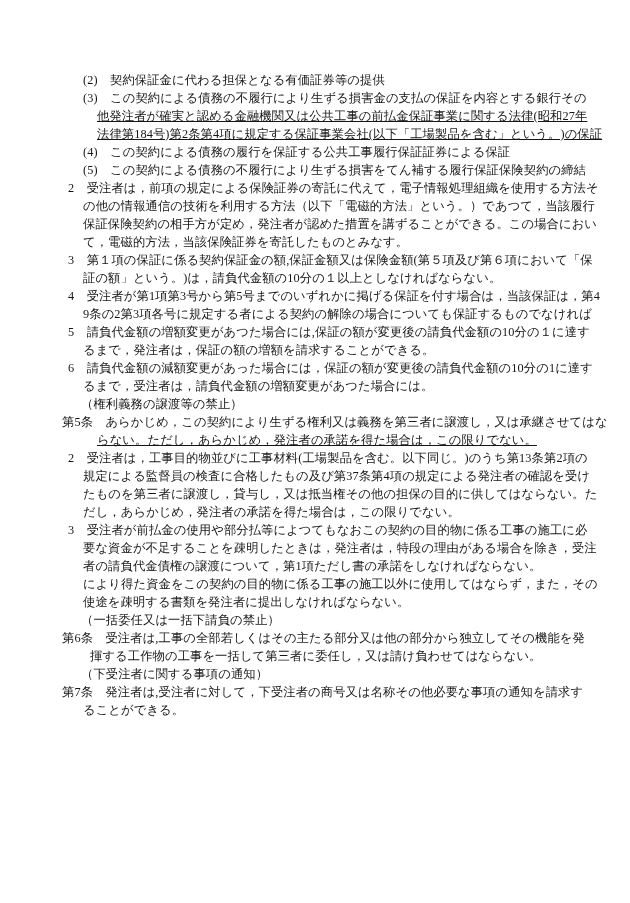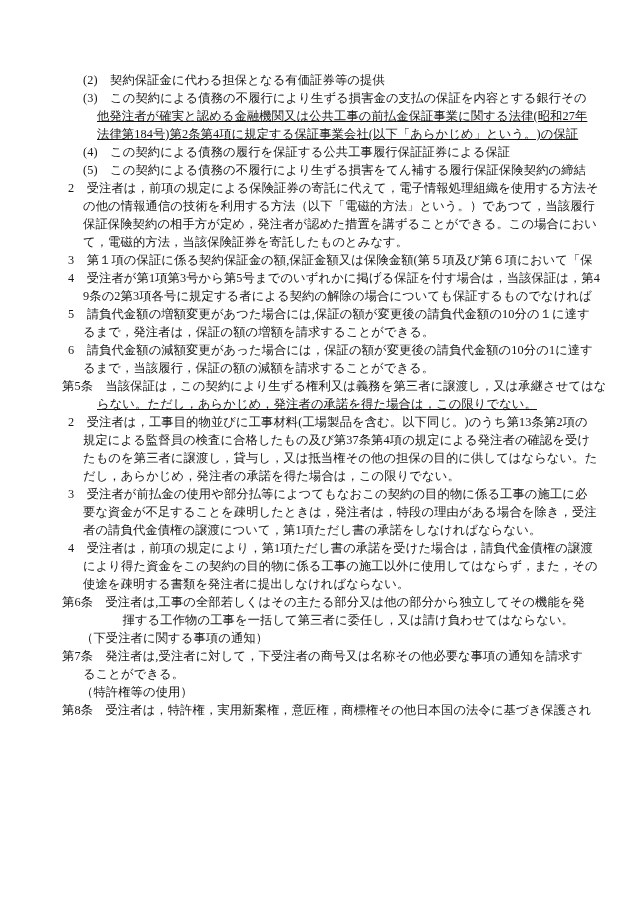--- a/index.html
+++ b/index.html
@@ -27,57 +27,59 @@
   .line {
     height: 18px;
     line-height: 18px;
     white-space: pre;
   }
   .indent-article   { padding-left: 0; }
   .indent-para      { padding-left: 6px; }
   .indent-cont      { padding-left: 21px; }
   .indent-item      { padding-left: 21px; }
   .indent-heading   { padding-left: 19px; }
-  .indent-cont2     { padding-left: 28px; text-align: right; }
+  .indent-cont2     { padding-left: 28px; }
   .indent-item-cont { padding-left: 35px; text-decoration: underline; }
 </style>
 </head>
 <body>
 
 <div class="page">
   <div class="text-block">
       <div class="line indent-item">(2)　契約保証金に代わる担保となる有価証券等の提供</div>
       <div class="line indent-item">(3)　この契約による債務の不履行により生ずる損害金の支払の保証を内容とする銀行その</div>
       <div class="line indent-item-cont">他発注者が確実と認める金融機関又は公共工事の前払金保証事業に関する法律(昭和27年</div>
-      <div class="line indent-item-cont">法律第184号)第2条第4項に規定する保証事業会社(以下「あらかじめ」という。)の保証</div>
+      <div class="line indent-item-cont">法律第184号)第2条第4項に規定する保証事業会社(以下「工場製品を含む」という。)の保証</div>
       <div class="line indent-item">(4)　この契約による債務の履行を保証する公共工事履行保証証券による保証</div>
       <div class="line indent-item">(5)　この契約による債務の不履行により生ずる損害をてん補する履行保証保険契約の締結</div>
       <div class="line indent-para">2　受注者は，前項の規定による保険証券の寄託に代えて，電子情報処理組織を使用する方法そ</div>
       <div class="line indent-cont">の他の情報通信の技術を利用する方法（以下「電磁的方法」という。）であつて，当該履行</div>
       <div class="line indent-cont">保証保険契約の相手方が定め，発注者が認めた措置を講ずることができる。この場合におい</div>
       <div class="line indent-cont">て，電磁的方法，当該保険証券を寄託したものとみなす。</div>
       <div class="line indent-para">3　第１項の保証に係る契約保証金の額,保証金額又は保険金額(第５項及び第６項において「保</div>
+      <div class="line indent-cont">証の額」という。)は，請負代金額の10分の１以上としなければならない。</div>
       <div class="line indent-para">4　受注者が第1項第3号から第5号までのいずれかに掲げる保証を付す場合は，当該保証は，第4</div>
       <div class="line indent-cont">9条の2第3項各号に規定する者による契約の解除の場合についても保証するものでなければ</div>
       <div class="line indent-para">5　請負代金額の増額変更があつた場合には,保証の額が変更後の請負代金額の10分の１に達す</div>
       <div class="line indent-cont">るまで，発注者は，保証の額の増額を請求することができる。</div>
       <div class="line indent-para">6　請負代金額の減額変更があった場合には，保証の額が変更後の請負代金額の10分の1に達す</div>
-      <div class="line indent-cont">るまで，当該履行，保証の額の減額を請求することができる。</div>
-      <div class="line indent-article">第5条　当該保証は，この契約により生ずる権利又は義務を第三者に譲渡し，又は承継させてはな</div>
+      <div class="line indent-cont">るまで，受注者は，請負代金額の増額変更があつた場合には。</div>
+      <div class="line indent-heading">（権利義務の譲渡等の禁止）</div>
+      <div class="line indent-article">第5条　あらかじめ，この契約により生ずる権利又は義務を第三者に譲渡し，又は承継させてはな</div>
       <div class="line indent-item-cont">らない。ただし，あらかじめ，発注者の承諾を得た場合は，この限りでない。</div>
       <div class="line indent-para">2　受注者は，工事目的物並びに工事材料(工場製品を含む。以下同じ。)のうち第13条第2項の</div>
       <div class="line indent-cont">規定による監督員の検査に合格したもの及び第37条第4項の規定による発注者の確認を受け</div>
       <div class="line indent-cont">たものを第三者に譲渡し，貸与し，又は抵当権その他の担保の目的に供してはならない。た</div>
       <div class="line indent-cont">だし，あらかじめ，発注者の承諾を得た場合は，この限りでない。</div>
       <div class="line indent-para">3　受注者が前払金の使用や部分払等によつてもなおこの契約の目的物に係る工事の施工に必</div>
       <div class="line indent-cont">要な資金が不足することを疎明したときは，発注者は，特段の理由がある場合を除き，受注</div>
       <div class="line indent-cont">者の請負代金債権の譲渡について，第1項ただし書の承諾をしなければならない。</div>
-      <div class="line indent-para">4　受注者は，前項の規定により，第1項ただし書の承諾を受けた場合は，請負代金債権の譲渡</div>
       <div class="line indent-cont">により得た資金をこの契約の目的物に係る工事の施工以外に使用してはならず，また，その</div>
       <div class="line indent-cont">使途を疎明する書類を発注者に提出しなければならない。</div>
+      <div class="line indent-heading">（一括委任又は一括下請負の禁止）</div>
       <div class="line indent-article">第6条　受注者は,工事の全部若しくはその主たる部分又は他の部分から独立してその機能を発</div>
       <div class="line indent-cont2">揮する工作物の工事を一括して第三者に委任し，又は請け負わせてはならない。</div>
       <div class="line indent-heading">（下受注者に関する事項の通知）</div>
       <div class="line indent-article">第7条　発注者は,受注者に対して，下受注者の商号又は名称その他必要な事項の通知を請求す</div>
       <div class="line indent-cont">ることができる。</div>
       <div class="line indent-heading">（特許権等の使用）</div>
       <div class="line indent-article">第8条　受注者は，特許権，実用新案権，意匠権，商標権その他日本国の法令に基づき保護され</div>
     </div>
 </div>
 

